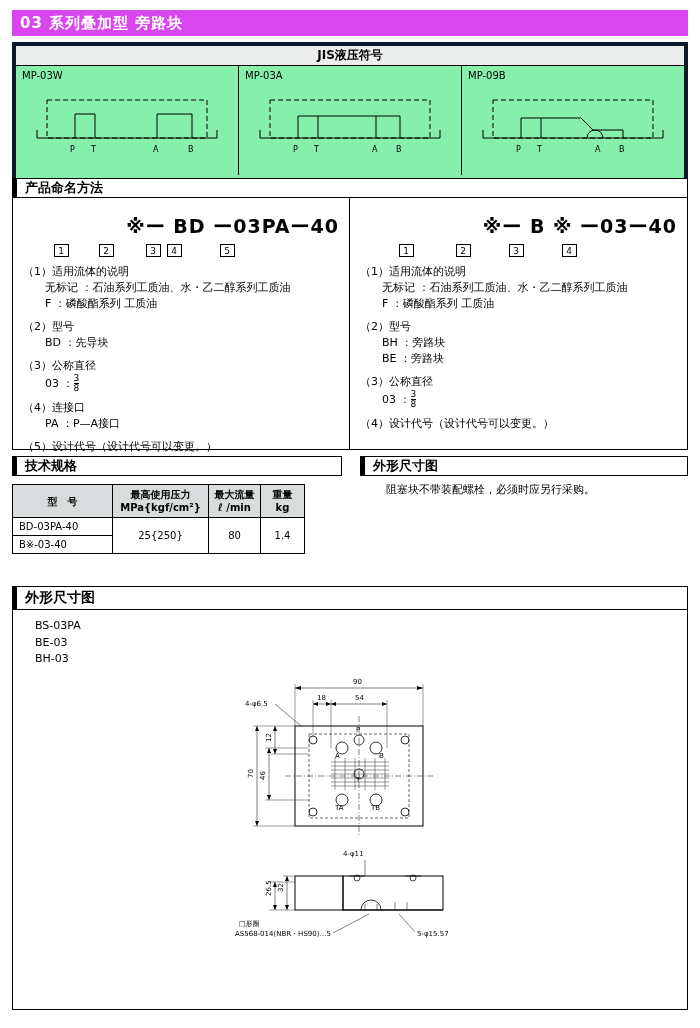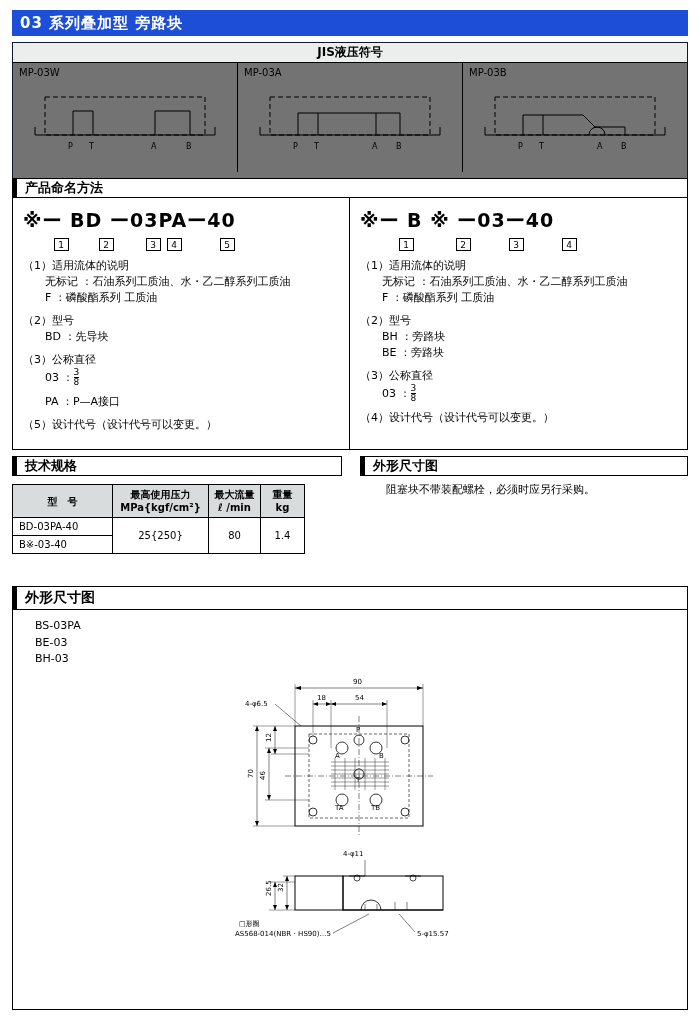--- a/index.html
+++ b/index.html
@@ -13,21 +13,21 @@
     font-size: 11px;
     color: #000;
     position: relative;
     overflow: hidden;
   }
   .page { position: relative; width: 700px; height: 1028px; padding: 0; }
 
   
   .title-bar {
     position: absolute; left: 12px; top: 10px; width: 676px; height: 26px;
-    background: #1d4ed8; color: #fff;
+    background: #d946ef; color: #fff;
     display: flex; align-items: center;
     padding-left: 8px;
     font-size: 15px; font-weight: bold;
     letter-spacing: 1px;
   }
 
   
   .sec-head {
     position: absolute;
     height: 20px;
@@ -39,22 +39,22 @@
   }
   .sec-head::before {
     content: "";
     position: absolute; left: 0; top: 0; bottom: 0; width: 4px;
     background: #000;
   }
 
   
   .jis-wrap {
     position: absolute; left: 12px; top: 42px; width: 676px; height: 146px;
-    border: 1px solid #0f172a;
-    background: #737373;
+    border: 4px solid #0f172a;
+    background: #86efac;
   }
   .jis-title {
     height: 20px; border-bottom: 1px solid #000;
     display: flex; align-items: center; justify-content: center;
     font-size: 12px; font-weight: bold; background: #eceeee;
   }
   .jis-cells { display: flex; height: 109px; justify-content: space-between; }
   .jis-cell { flex: 1; border-right: 1px solid #000; position: relative; }
   .jis-cell:last-child { border-right: none; }
   .jis-label { position: absolute; left: 6px; top: 4px; font-size: 10px; }
@@ -64,22 +64,22 @@
   .naming-head { left: 12px; top: 178px; width: 676px; }
   .naming-box {
     position: absolute; left: 12px; top: 198px; width: 676px; height: 252px;
     border: 1px solid #000; border-top: none;
     display: flex;
   }
   .naming-col { width: 50%; position: relative; padding: 6px 10px; }
   .naming-col.left { border-right: 1px solid #000; }
 
   .code-line {
-    text-align: left; font-size: 19px; font-weight: bold;
-    letter-spacing: 1px; margin-top: 4px;
+    text-align: right; font-size: 19px; font-weight: bold;
+    letter-spacing: 1px; margin-top: 10px;
   }
   .num-row { display: flex; justify-content: center; margin-top: 4px; }
   .numbox {
     border: 1px solid #000; width: 15px; height: 13px;
     font-size: 9px; line-height: 12px; text-align: center;
     margin: 0 2px;
   }
 
   .item { margin-top: 7px; font-size: 11px; line-height: 1.45; }
   .item .sub { padding-left: 22px; display: block; }
@@ -169,21 +169,21 @@
           <line class="ln" x1="78" y1="54" x2="78" y2="32"></line>
           <line class="ln" x1="136" y1="54" x2="136" y2="32"></line>
           <text class="txt8" x="53" y="68">P</text>
           <text class="txt8" x="74" y="68">T</text>
           <text class="txt8" x="132" y="68">A</text>
           <text class="txt8" x="156" y="68">B</text>
         </svg>
       </div>
 
       <div class="jis-cell">
-        <div class="jis-label">MP-03B</div>
+        <div class="jis-label">MP-09B</div>
         <svg class="jis-svg" viewBox="0 0 220 86" width="220" height="86">
           <rect class="dash" x="30" y="16" width="160" height="38"></rect>
           <line class="ln" x1="20" y1="54" x2="200" y2="54"></line>
           <line class="ln" x1="20" y1="54" x2="20" y2="46"></line>
           <line class="ln" x1="200" y1="54" x2="200" y2="46"></line>
           <line class="ln" x1="58" y1="54" x2="58" y2="34"></line>
           <line class="ln" x1="58" y1="34" x2="118" y2="34"></line>
           <line class="ln" x1="118" y1="34" x2="130" y2="46"></line>
           <line class="ln" x1="130" y1="46" x2="160" y2="46"></line>
           <line class="ln" x1="160" y1="46" x2="160" y2="54"></line>
@@ -219,20 +219,21 @@
       </div>
       <div class="item">
         <div>（2）型号</div>
         <span class="sub">BD ：先导块</span>
       </div>
       <div class="item">
         <div>（3）公称直径</div>
         <span class="sub">03 ：<span class="frac"><b>3</b>8</span></span>
       </div>
       <div class="item">
+        <div>（4）连接口</div>
         <span class="sub">PA ：P—A接口</span>
       </div>
       <div class="item">
         <div>（5）设计代号（设计代号可以变更。）</div>
       </div>
     </div>
 
     <div class="naming-col">
       <div class="code-line">※ー B ※ ー03ー40</div>
       <div class="num-row">

